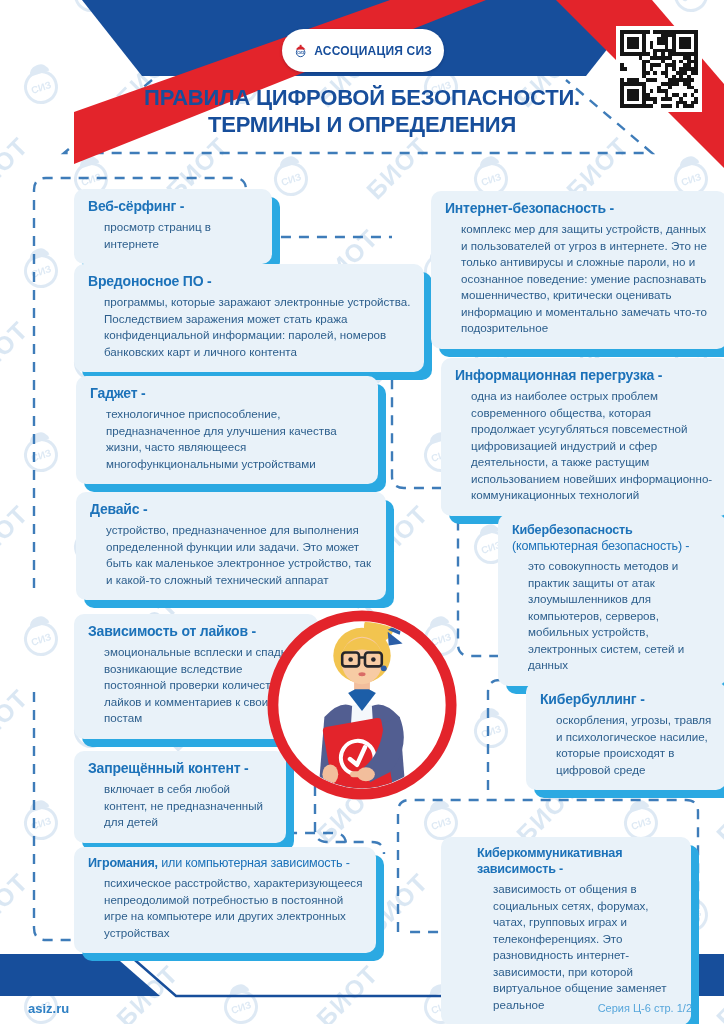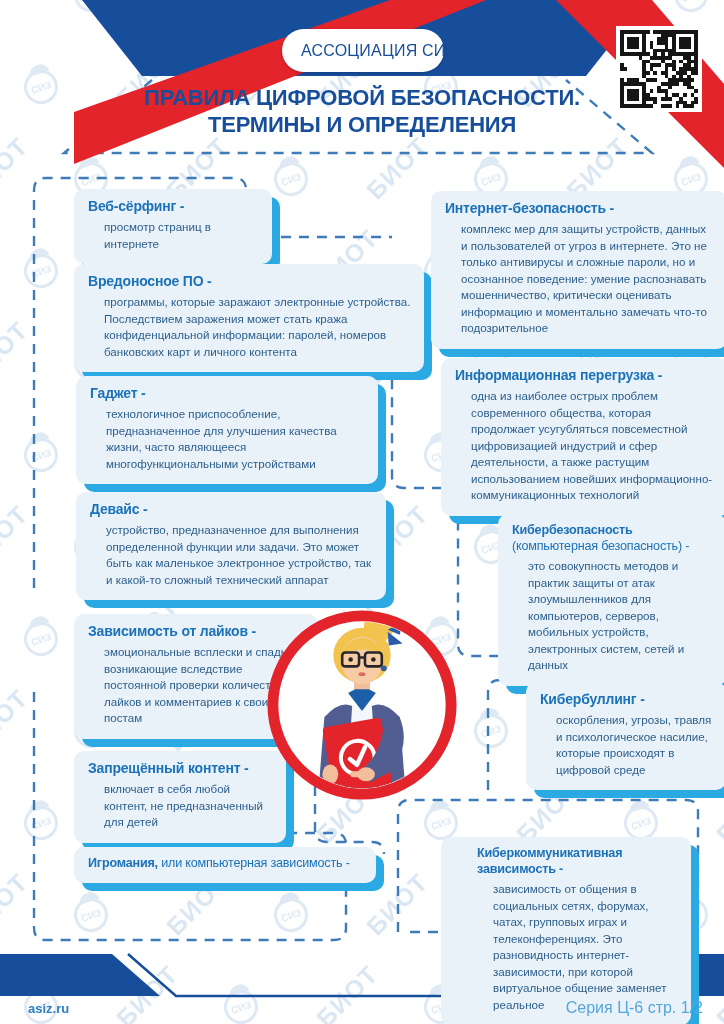--- a/index.html
+++ b/index.html
@@ -32,42 +32,42 @@
   
   .shape{position:absolute;z-index:2;}
   #banner{left:0;top:0;width:724px;height:80px;background:var(--blue-dark);
     clip-path:polygon(82px 0,646px 0,586px 76px,142px 76px);}
   #ribbon-left{left:0;top:0;width:724px;height:180px;background:var(--red);
     clip-path:polygon(74px 164px,74px 112px,390px 0,486px 0);z-index:3;}
   #ribbon-right{left:0;top:0;width:724px;height:180px;background:var(--red);
     clip-path:polygon(556px 0,652px 0,724px 84px,724px 168px);z-index:3;}
   #logo-pill{left:282px;top:29px;width:162px;height:43px;background:#fff;border-radius:22px;z-index:4;
     display:flex;align-items:center;gap:7px;padding:0 12px;box-shadow:0 1px 3px rgba(0,0,40,.25);}
-  #logo-pill .logo-label{font-size:16px;font-weight:normal;color:var(--blue-dark);white-space:nowrap;letter-spacing:.2px;}
+  #logo-pill .logo-label{font-size:12px;font-weight:bold;color:var(--blue-dark);white-space:nowrap;letter-spacing:.2px;}
   #qr{left:616px;top:26px;width:86px;height:86px;background:#fff;z-index:4;padding:4px;}
   #main-title{position:absolute;left:0;top:84px;width:724px;text-align:center;z-index:5;
     color:var(--blue-dark);font-weight:bold;font-size:22px;line-height:27px;letter-spacing:-.2px;}
   
   .column{position:absolute;inset:0;z-index:3;}
   .card{position:absolute;background:var(--blue-light-card);border-radius:10px;
     box-shadow:8px 8px 0 0 var(--blue-bright);padding:8px 12px 12px 14px;margin-left:36px;}
   .card .term{color:var(--blue-term);font-size:14px;line-height:18px;letter-spacing:-.2px;}
   .card .term .term-bold{font-weight:bold;}
   .card .term .term-rest{font-weight:normal;}
   .card.compact-term .term{font-size:12.6px;line-height:16px;}
   .card .def{margin-top:4px;padding-left:16px;color:var(--blue-body);font-size:11.6px;line-height:16.5px;font-weight:500;}
   
   #illustration{position:absolute;left:263px;top:606px;width:198px;height:198px;z-index:4;}
   
   #footer-band{position:absolute;left:0;top:950px;width:724px;height:48px;z-index:2;}
   #footer-row{position:absolute;left:0;top:996px;width:724px;height:24px;z-index:3;
     display:flex;align-items:center;}
   #footer-site{position:absolute;left:28px;font-size:13px;font-weight:bold;color:#2F80C4;}
   #footer-title{position:absolute;left:0;width:724px;text-align:center;font-size:11.5px;font-weight:bold;color:var(--blue-dark);letter-spacing:-.1px;}
-  #footer-series{position:absolute;right:21px;font-size:16px;color:var(--blue-series);}
+  #footer-series{position:absolute;right:32px;font-size:11px;color:var(--blue-series);}
 </style>
 </head>
 <body>
 
 <div id="watermark">
     <span class="wm-text" style="left: -40px; top: -30px;">БИОТ</span>
     <div class="wm-logo" style="left: 74px; top: -22px;">
       <span>СИЗ</span>
     </div>
     <span class="wm-text" style="left: 160px; top: -30px;">БИОТ</span>
@@ -466,20 +466,21 @@
     <div class="card" style="left: 38px; top: 614px; width: 244px;">
       <div class="term"><span class="term-bold">Зависимость от лайков -</span></div>
       <div class="def">эмоциональные всплески и спады, возникающие вследствие постоянной проверки количества лайков и комментариев к своим постам</div>
     </div>
     <div class="card" style="left: 38px; top: 751px; width: 212px;">
       <div class="term"><span class="term-bold">Запрещённый контент -</span></div>
       <div class="def">включает в себя любой контент, не предназначенный для детей</div>
     </div>
     <div class="card compact-term" style="left: 38px; top: 847px; width: 302px;">
       <div class="term"><span class="term-bold">Игромания,</span><span class="term-rest"> или компьютерная зависимость -</span></div>
+      <div class="def">психическое расстройство, характеризующееся непреодолимой потребностью в постоянной игре на компьютере или других электронных устройствах</div>
     </div>
   </div>
 <div id="right-column" class="column">
     <div class="card" style="left: 395px; top: 191px; width: 296px;">
       <div class="term"><span class="term-bold">Интернет-безопасность -</span></div>
       <div class="def">комплекс мер для защиты устройств, данных и пользователей от угроз в интернете. Это не только антивирусы и сложные пароли, но и осознанное поведение: умение распознавать мошенничество, критически оценивать информацию и моментально замечать что-то подозрительное</div>
     </div>
     <div class="card" style="left: 405px; top: 358px; width: 288px;">
       <div class="term"><span class="term-bold">Информационная перегрузка -</span></div>
       <div class="def">одна из наиболее острых проблем современного общества, которая продолжает усугубляться повсеместной цифровизацией индустрий и сфер деятельности, а также растущим использованием новейших информационно-коммуникационных технологий</div>

